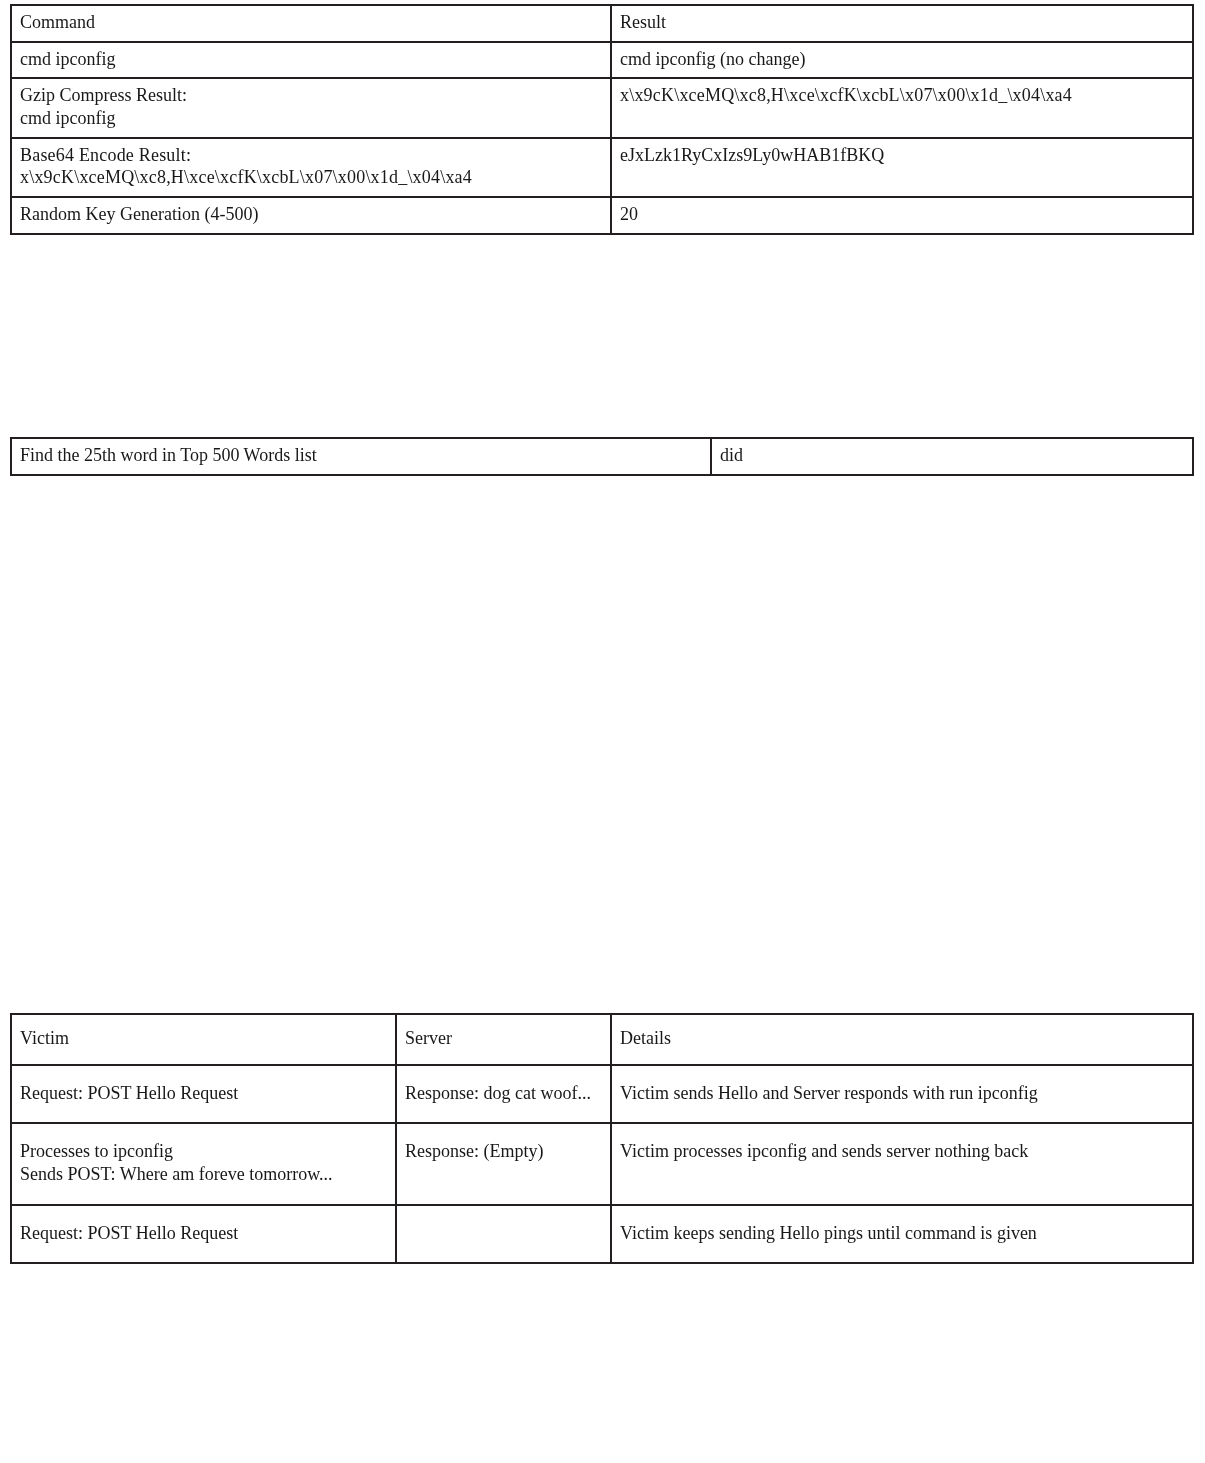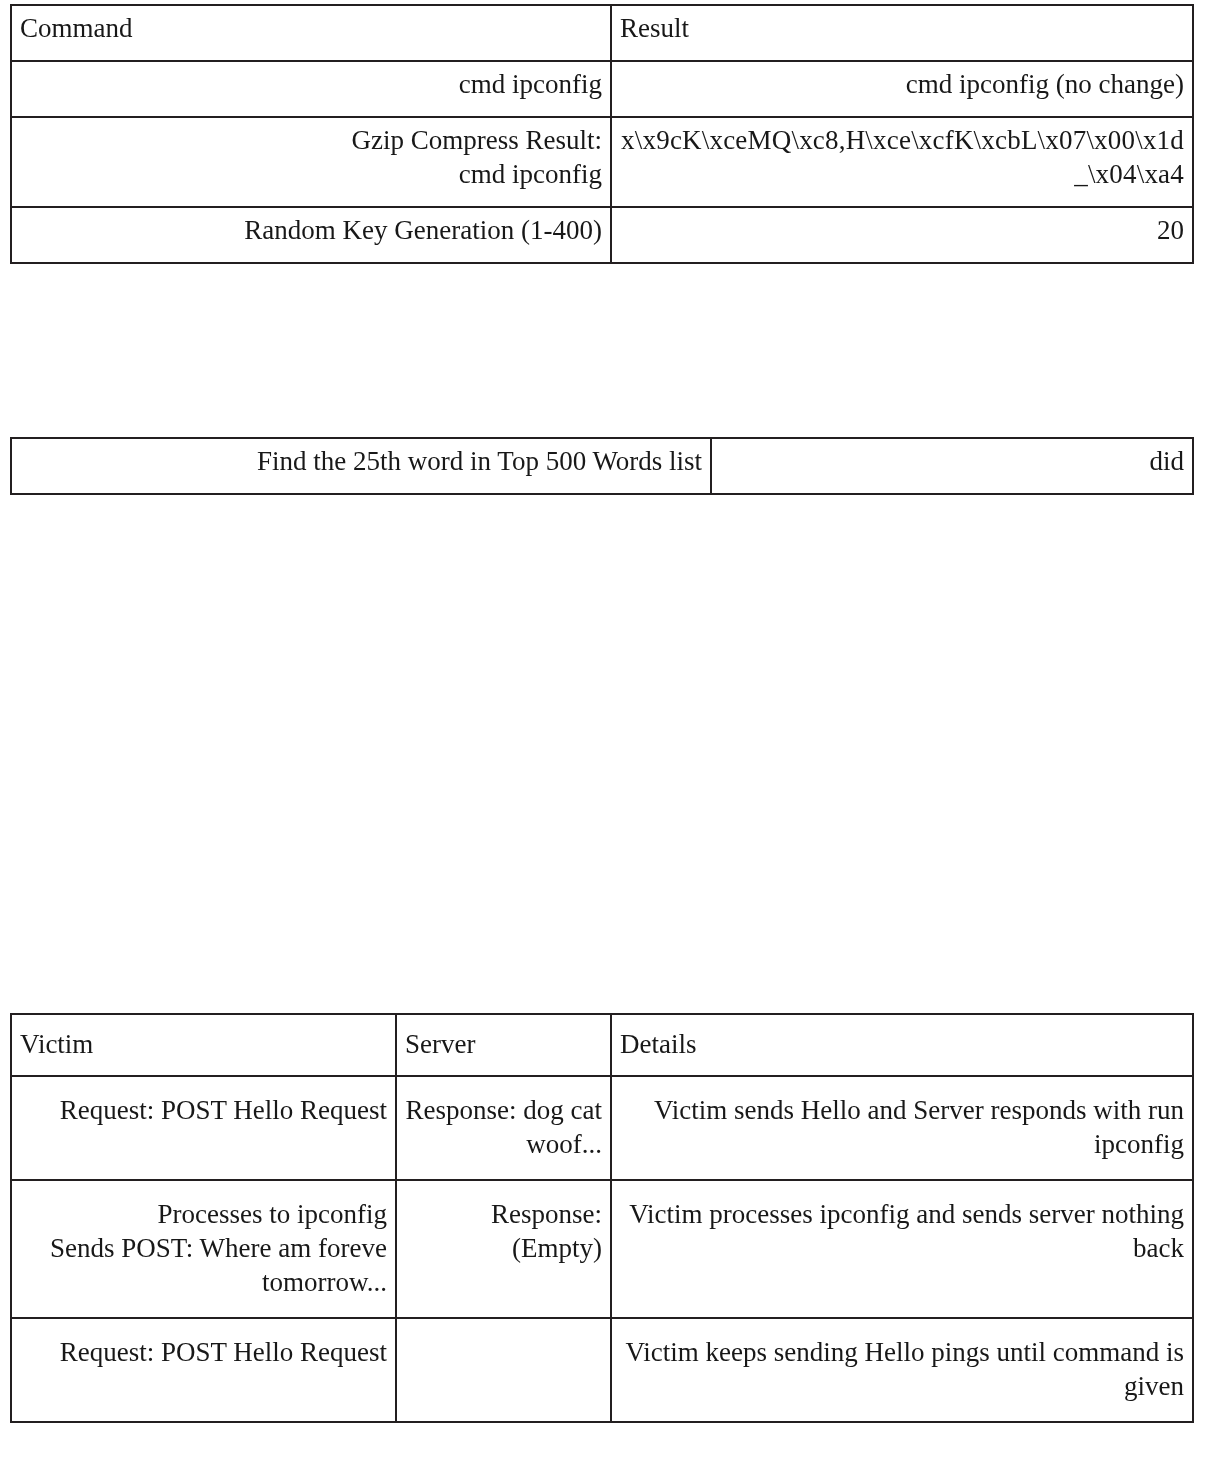--- a/index.html
+++ b/index.html
@@ -21,39 +21,39 @@
     height: 1463px;
   }
   table.doc-table {
     border-collapse: collapse;
     table-layout: fixed;
     background: #ffffff;
   }
   table.doc-table td {
     border: 2px solid #231f20;
     vertical-align: top;
-    padding: 5px 8px 15px 8px;
-    font-size: 27px;
+    padding: 5px 8px 7px 8px;
+    font-size: 18px;
     line-height: 1.26;
     font-family: "Liberation Serif", serif;
     color: #181818;
     word-wrap: break-word;
     overflow-wrap: break-word;
   }
   
   #table-one {
     position: absolute;
     left: 10px;
     top: 4px;
     width: 1182px;
   }
   #table-one col.c1 { width: 600px; }
   #table-one col.c2 { width: 582px; }
   #table-one td { height: 18px; }
-  .cell-multiline { white-space: pre-line; text-align: right; }
+  .cell-multiline { white-space: pre-line; }
 
   
   #table-two {
     position: absolute;
     left: 10px;
     top: 437px;
     width: 1182px;
   }
   #table-two col.c1 { width: 700px; }
   #table-two col.c2 { width: 482px; }
@@ -100,21 +100,26 @@
       <tr>
         <td class="cell-multiline">cmd ipconfig</td>
         <td class="cell-multiline">cmd ipconfig (no change)</td>
       </tr>
       <tr>
         <td class="cell-multiline">Gzip Compress Result:
 cmd ipconfig</td>
         <td class="cell-multiline mono-esc">x\x9cK\xceMQ\xc8,H\xce\xcfK\xcbL\x07\x00\x1d_\x04\xa4</td>
       </tr>
       <tr>
-        <td class="cell-multiline">Random Key Generation (1-400)</td>
+        <td class="cell-multiline mono-esc">Base64 Encode Result:
+x\x9cK\xceMQ\xc8,H\xce\xcfK\xcbL\x07\x00\x1d_\x04\xa4</td>
+        <td class="cell-multiline">eJxLzk1RyCxIzs9Ly0wHAB1fBKQ</td>
+      </tr>
+      <tr>
+        <td class="cell-multiline">Random Key Generation (4-500)</td>
         <td class="cell-multiline">20</td>
       </tr>
     </tbody>
   </table>
 
   <table class="doc-table" id="table-two">
     <colgroup>
         <col class="c1">
         <col class="c2">
       </colgroup>

